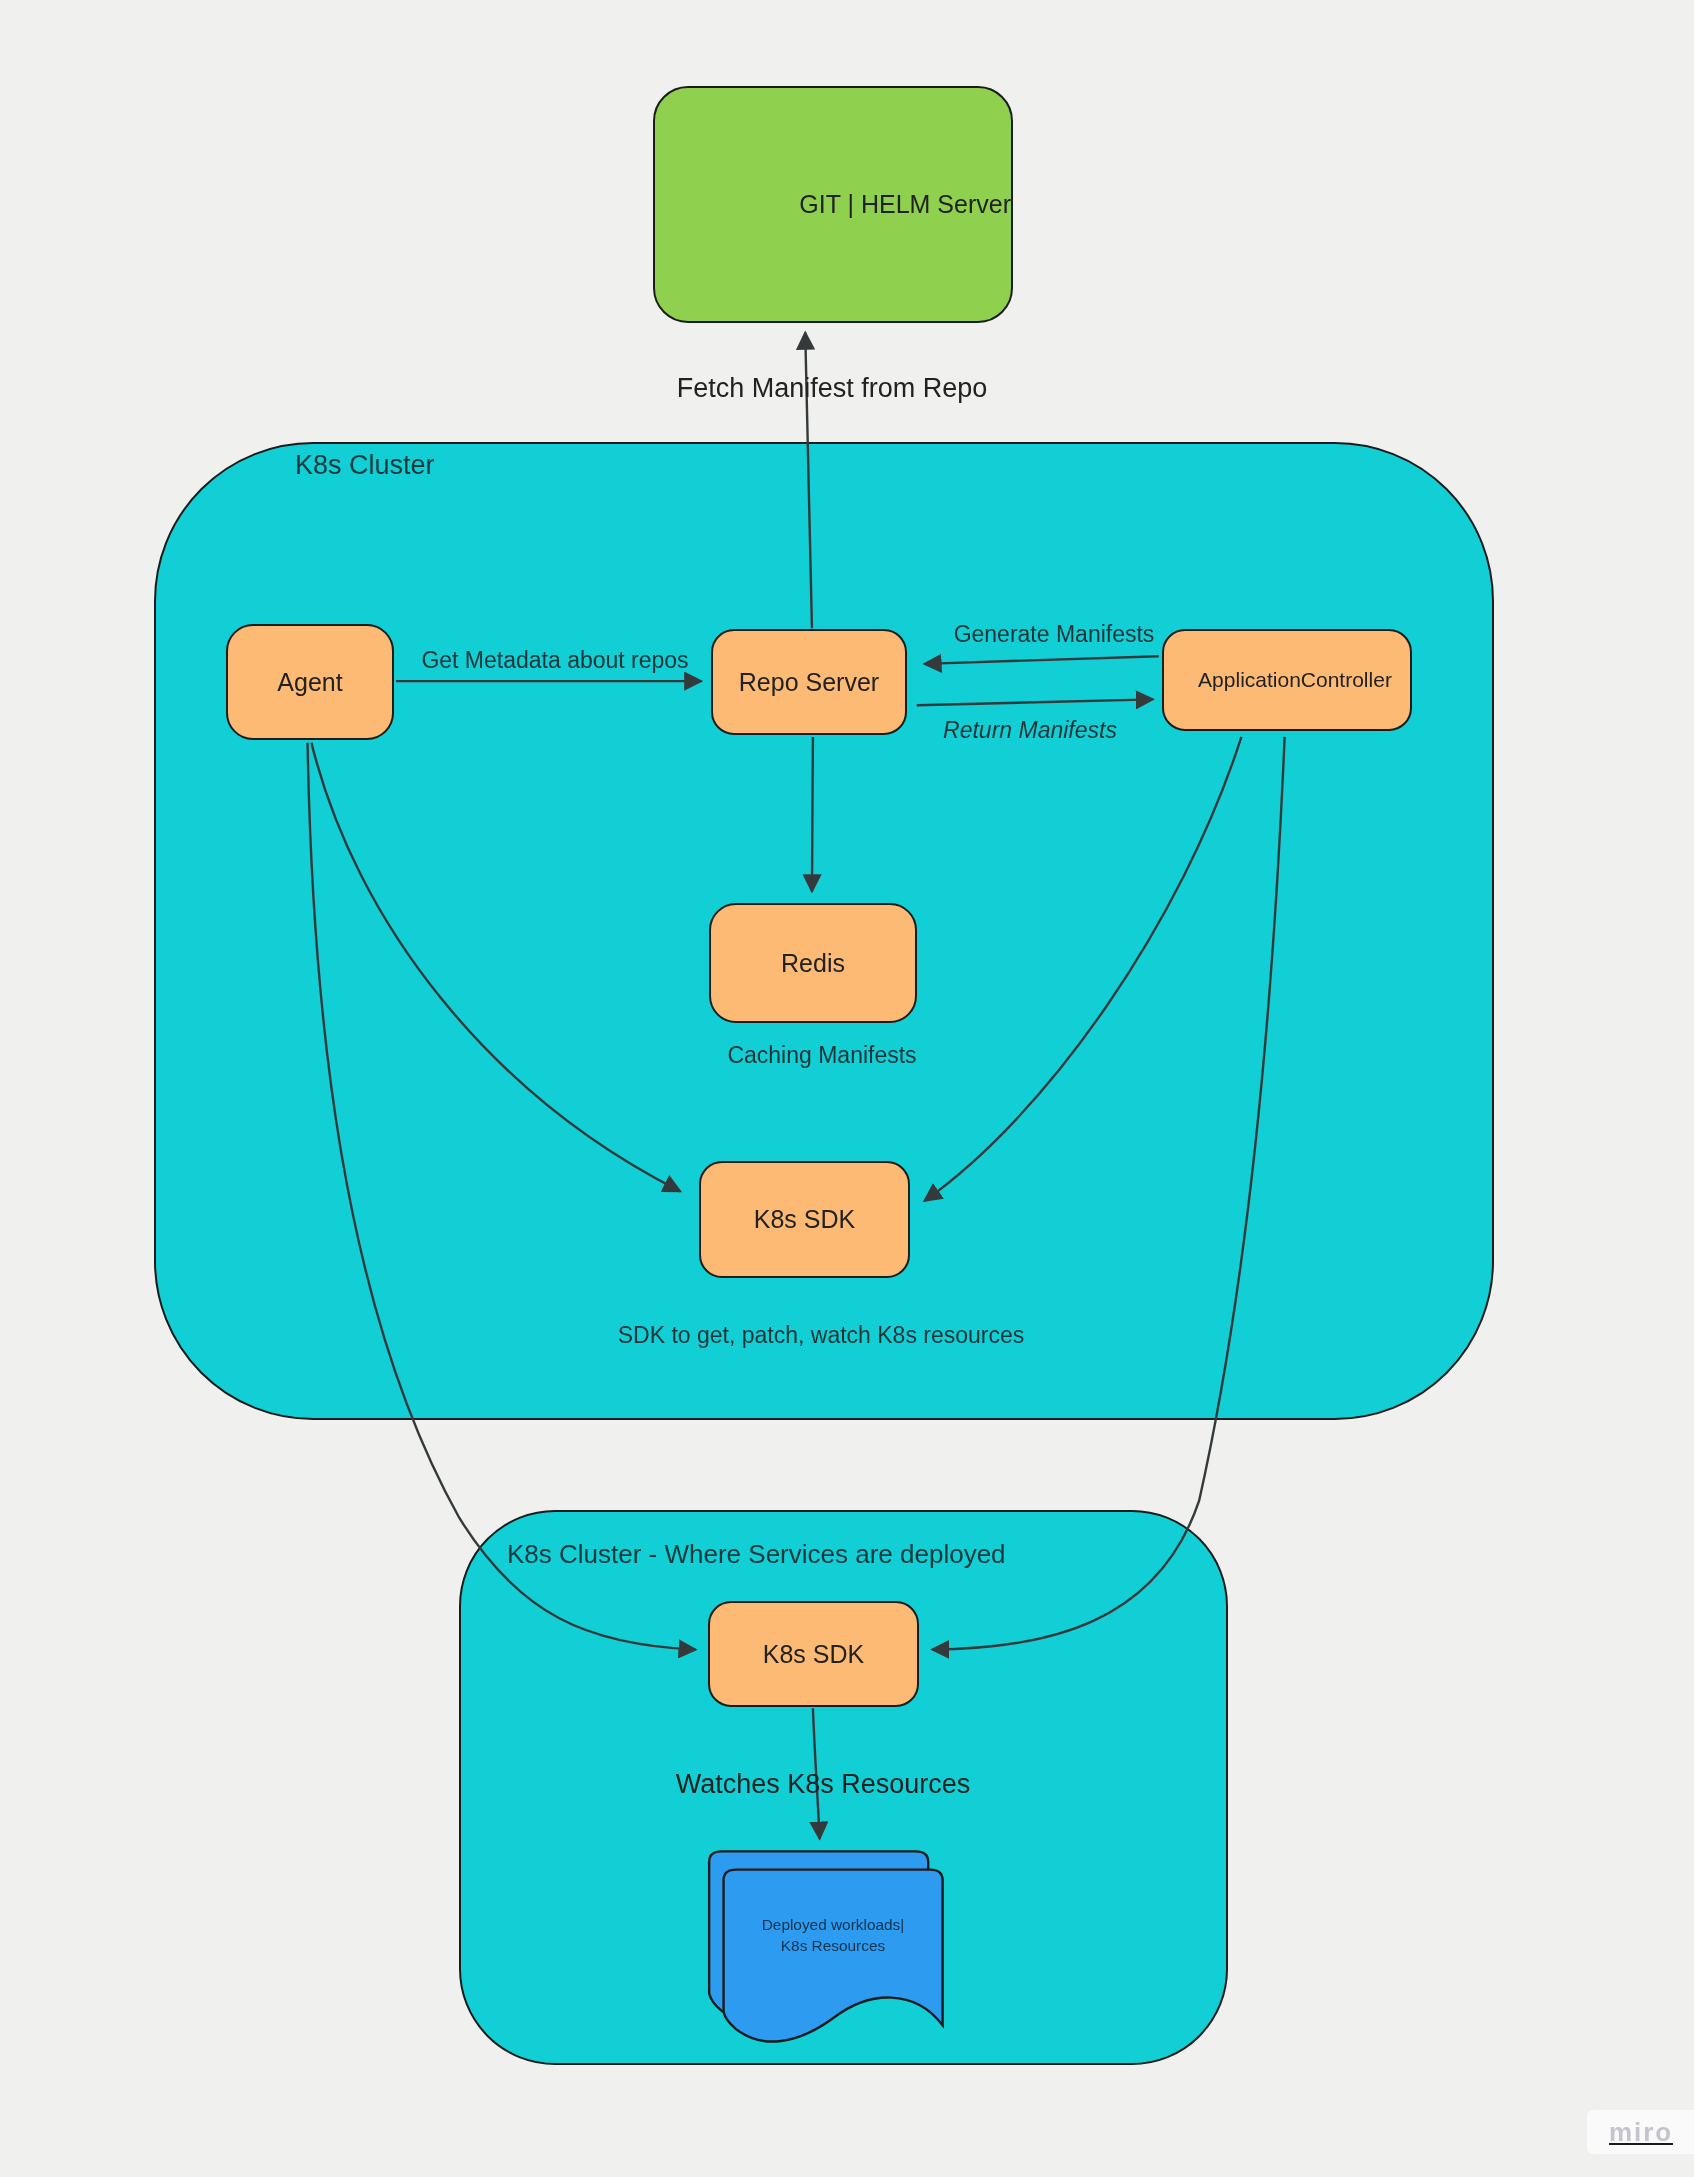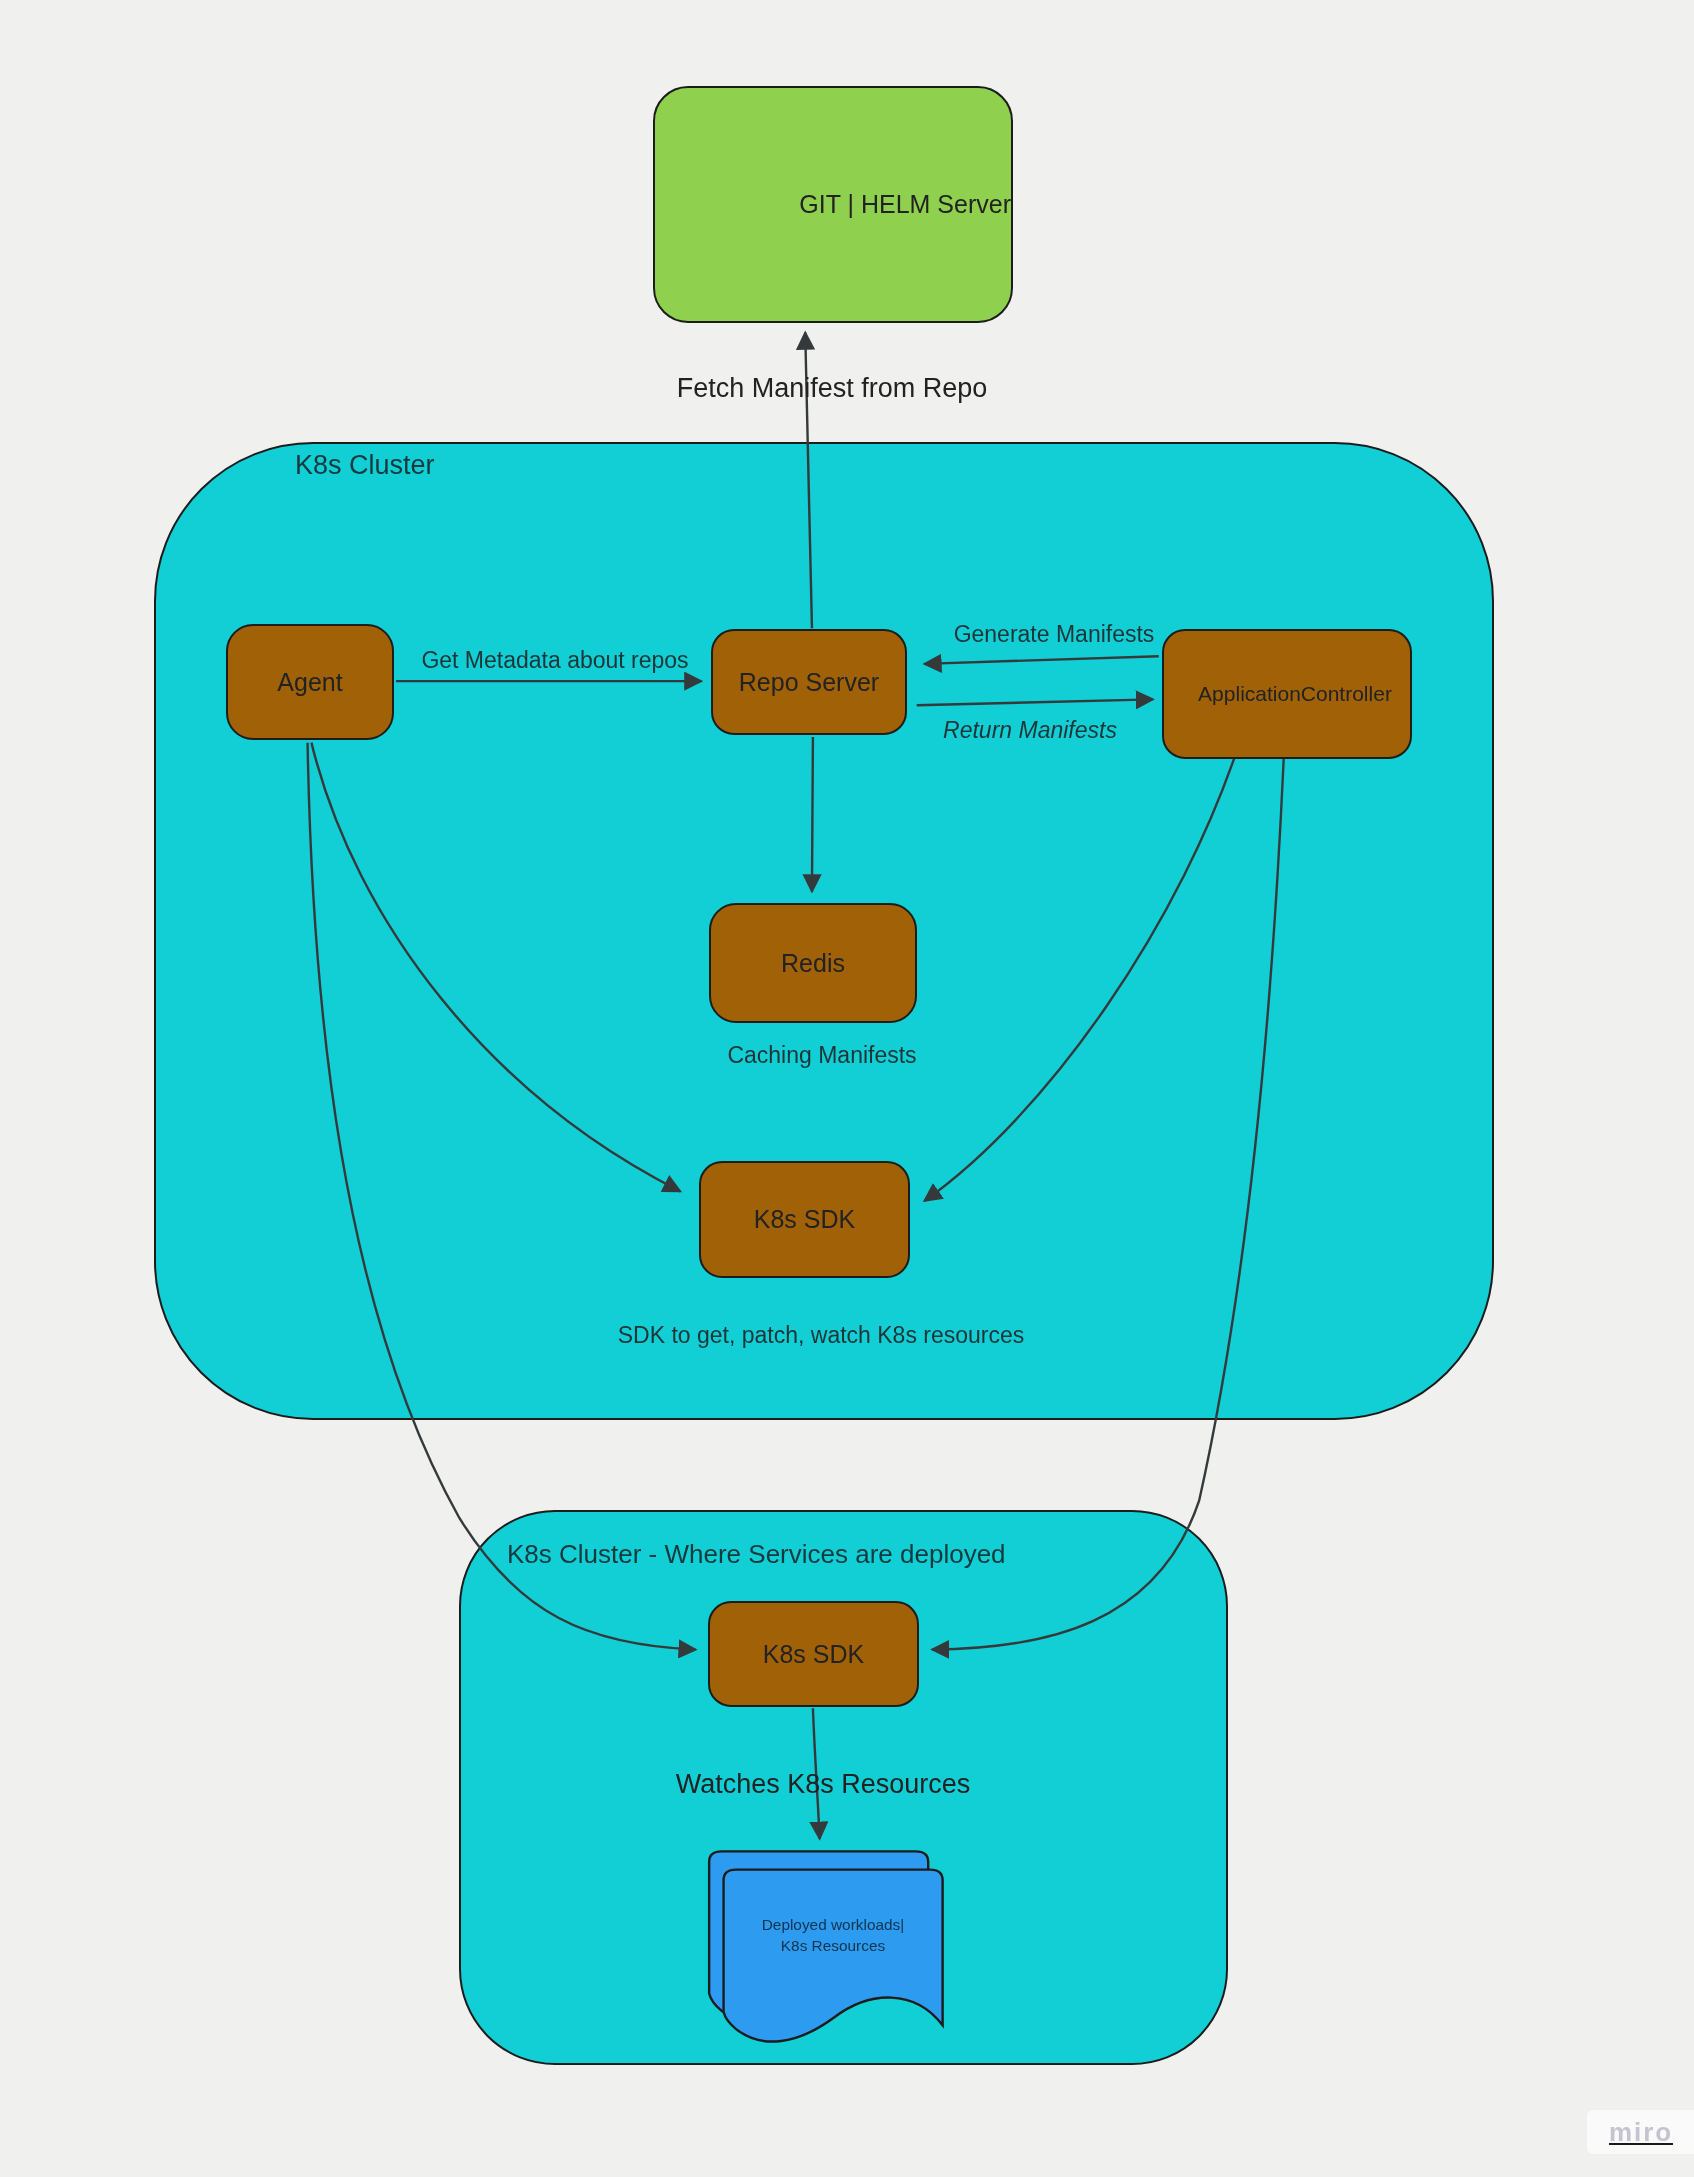--- a/index.html
+++ b/index.html
@@ -18,21 +18,21 @@
     position:absolute;z-index:2;font-size:27px;color:#15393d;
     white-space:nowrap;
   }
   
   svg.wires{position:absolute;left:0;top:0;z-index:2;}
   
   .node{
     position:absolute;box-sizing:border-box;z-index:3;
     border:2.4px solid #1c1c1c;border-radius:23px;
     display:flex;align-items:center;justify-content:center;
-    background:#a16207;text-align:center;
+    background:#fdba74;text-align:center;
   }
   .node span{font-size:25px;color:#222;}
   .node.git{background:#8fd14f;border-radius:35px;}
   .node.appctrl span{font-size:21px;}
   
   .lbl{
     position:absolute;z-index:4;white-space:nowrap;color:#1e3538;
     transform:translate(-50%,-50%);text-align:left;
   }
   .lbl.big{font-size:27px;color:#222;}
@@ -99,21 +99,21 @@
 </div>
 
 <div class="node" style="left:226px;top:624px;width:168px;height:116px;border-radius:27px;">
   <span>Agent</span>
 </div>
 
 <div class="node" style="left:711px;top:629px;width:196px;height:106px;">
   <span>Repo Server</span>
 </div>
 
-<div class="node appctrl" style="left:1162px;top:629px;width:250px;height:130px;padding-left:16px;">
+<div class="node appctrl" style="left:1162px;top:629px;width:250px;height:102px;padding-left:16px;">
   <span>ApplicationController</span>
 </div>
 
 <div class="node" style="left:709px;top:903px;width:208px;height:120px;border-radius:27px;">
   <span>Redis</span>
 </div>
 
 <div class="node" style="left:699px;top:1161px;width:211px;height:117px;">
   <span>K8s SDK</span>
 </div>

